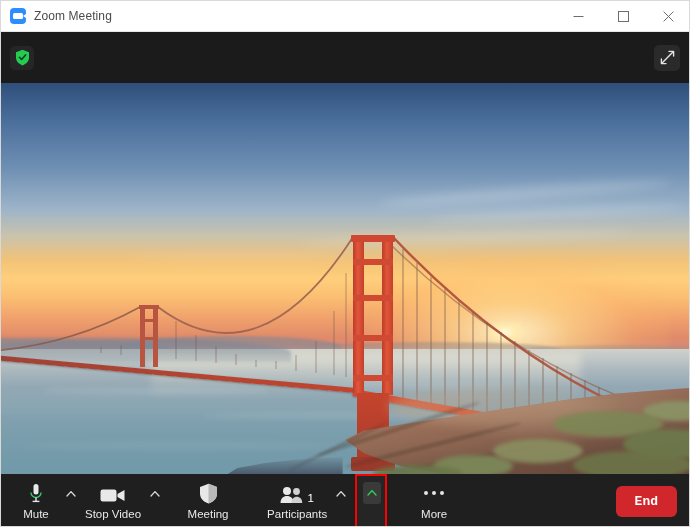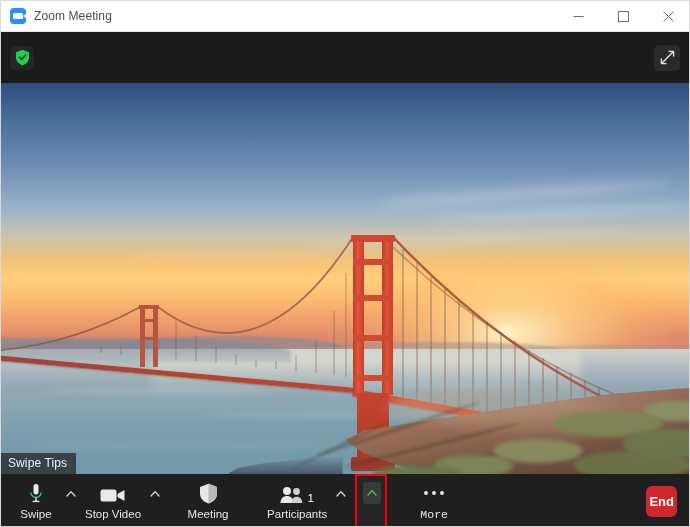--- a/index.html
+++ b/index.html
@@ -508,23 +508,23 @@
   }
 
   .end-btn {
     margin-left: auto;
     margin-right: 14px;
     background: #d0262c;
     color: #ffffff;
     font-size: 13px;
     font-weight: bold;
     border-radius: 6px;
-    padding: 8px 3px;
+    padding: 8px 19px;
     border: none;
-    font-family: Liberation Sans, sans-serif;
+    font-family: Liberation Mono, monospace;
   }
 
   .spacer-a { width: 8px; }
 </style>
 </head>
 <body>
 
 <div class="app-window">
 
   <div class="title-bar">
@@ -679,38 +679,37 @@
         <div class="shrub sh6"></div>
         <div class="shrub sh1"></div>
         <div class="shrub sh2"></div>
         <div class="shrub sh3"></div>
         <div class="shrub sh4"></div>
         <div class="shrub sh5"></div>
         <div class="shrub sh7"></div>
       </div>
       <div class="cliff-shore"></div>
 
-      <div class="swipe-tips">Swipe Tips</div>
     </div>
   </div>
 
   <div class="toolbar">
 
     <div class="spacer-a"></div>
 
     <div class="tb-item">
       <div class="tb-icon">
         <svg width="16" height="21" viewBox="0 0 16 21">
           <rect x="5.5" y="1" width="5" height="10.5" rx="2.5" fill="#e8e8e8"></rect>
           <path d="M3 9.5 a5 5 0 0 0 10 0" fill="none" stroke="#3ec46d" stroke-width="1.4"></path>
           <line x1="8" y1="14.5" x2="8" y2="18" stroke="#e8e8e8" stroke-width="1.4"></line>
           <line x1="4.6" y1="18.4" x2="11.4" y2="18.4" stroke="#e8e8e8" stroke-width="1.4"></line>
         </svg>
       </div>
-      <div class="tb-label">Swipe</div>
+      <div class="tb-label">Mute</div>
     </div>
     <div class="chev">
       <svg width="10" height="7" viewBox="0 0 10 7">
         <path d="M1 6 L5 1.6 L9 6" fill="none" stroke="#d8d8d8" stroke-width="1.3" stroke-linecap="round" stroke-linejoin="round"></path>
       </svg>
     </div>
 
     <div class="tb-item">
       <div class="tb-icon">
         <svg width="26" height="17" viewBox="0 0 26 17">
@@ -755,21 +754,21 @@
     </div>
 
     <div class="share-wrap">
       <div class="share-chev">
         <svg width="10" height="7" viewBox="0 0 10 7">
           <path d="M1 6 L5 1.6 L9 6" fill="none" stroke="#2fd153" stroke-width="1.4" stroke-linecap="round" stroke-linejoin="round"></path>
         </svg>
       </div>
     </div>
 
-    <div class="tb-item" style="margin-left:14px;font-family:Liberation Mono, monospace;">
+    <div class="tb-item" style="margin-left:14px;">
       <div class="tb-icon">
         <div class="dots">
           <span></span>
             <span></span>
             <span></span>
         </div>
       </div>
       <div class="tb-label">More</div>
     </div>
 

